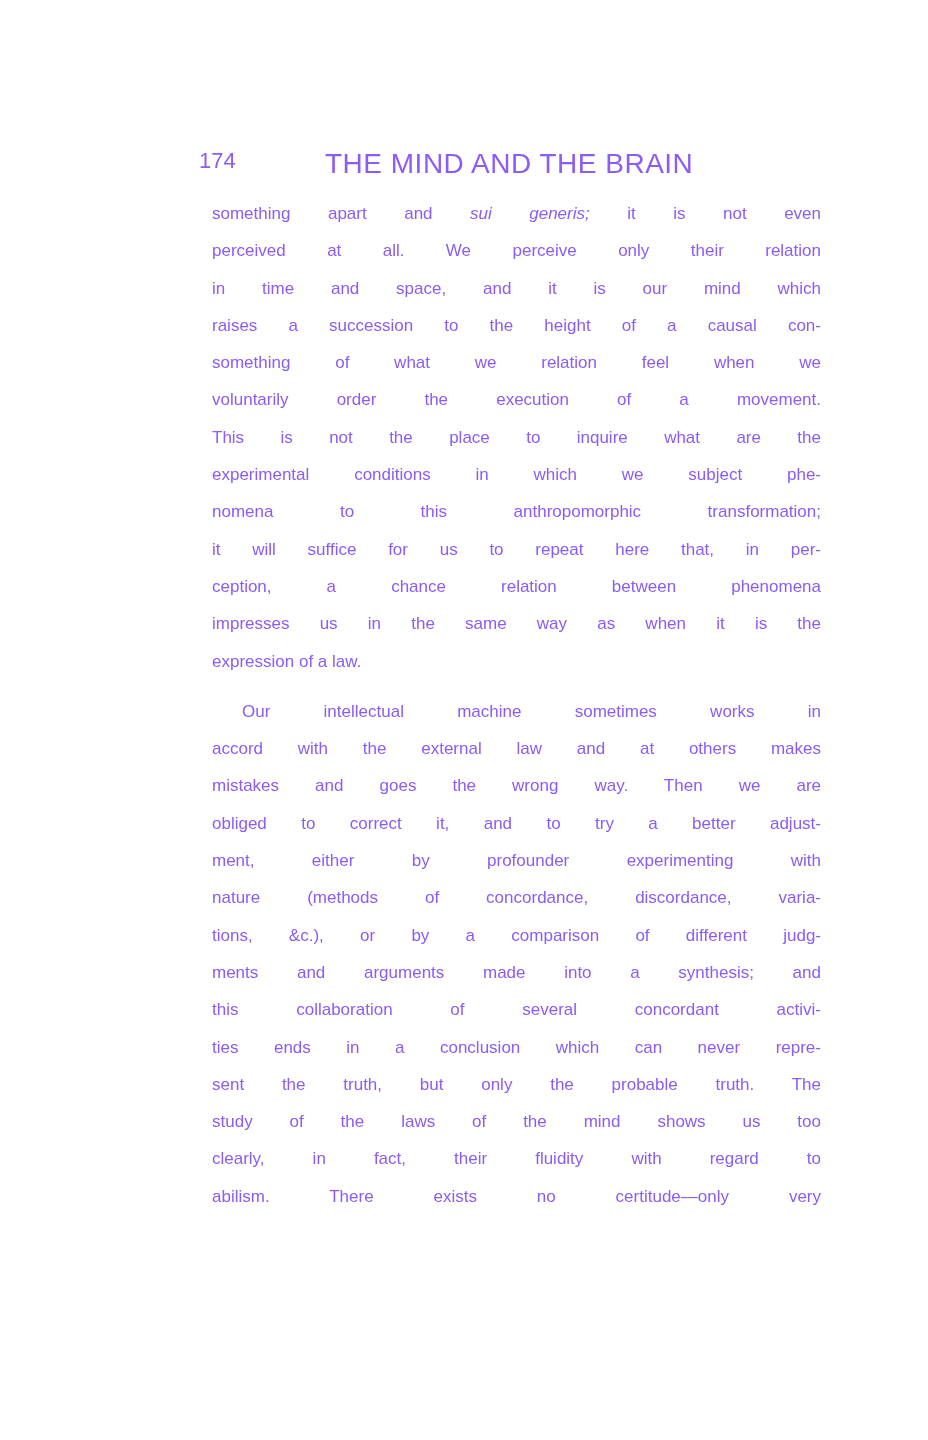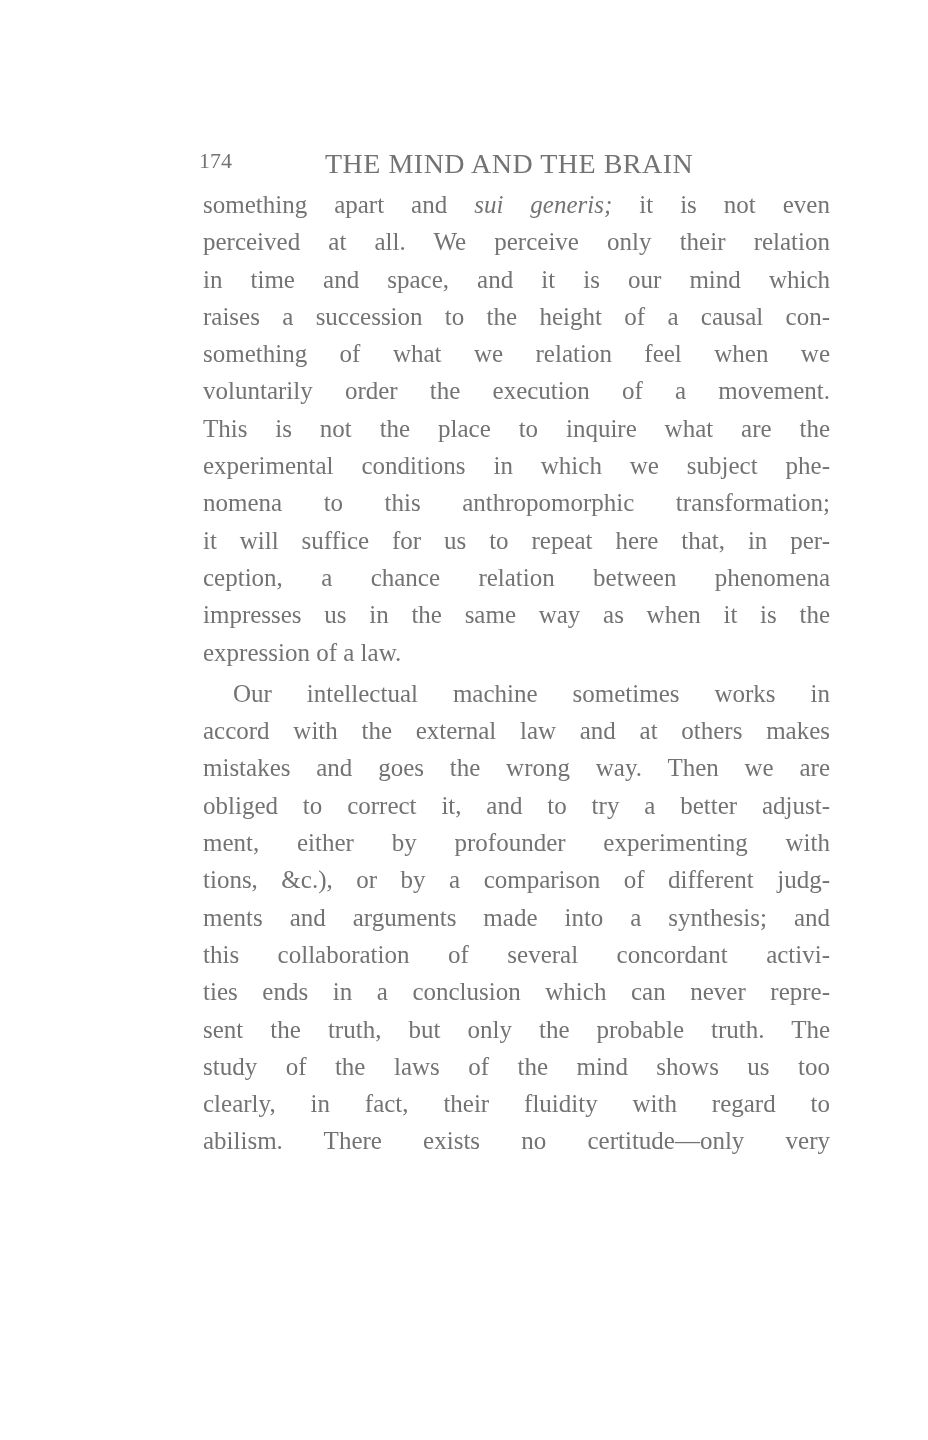--- a/index.html
+++ b/index.html
@@ -1,25 +1,25 @@
 <!DOCTYPE html>
 <html><head>
 <meta charset="utf-8">
 <style>
   html, body { margin: 0; padding: 0; background: #ffffff; }
   body { width: 928px; height: 1440px; position: relative; overflow: hidden; }
   .page {
     position: absolute; left: 199px; top: 142px; width: 635px;
-    font-family: Liberation Serif, serif;
-    color: #737373;
+    font-family: Liberation Sans, sans-serif;
+    color: #8b5cf6;
   }
   .header { position: relative; height: 40px; font-size: 21px; }
   .page-number { position: absolute; left: 0; top: 6px; font-size: 22px; }
   .running-head { position: absolute; left: 126px; top: 6px; letter-spacing: 0.5px; font-size: 28px; }
-  .para { font-size: 25px; line-height: 37.3px; text-align: justify; margin: 4px; }
+  .para { font-size: 17px; line-height: 37.3px; text-align: justify; margin: 13px; }
   .para .line { display: block; text-align: justify; text-align-last: justify; white-space: nowrap; }
   .para .line.last { text-align-last: left; }
   .para .line.indent { padding-left: 30px; }
   .italic { font-style: italic; }
 </style>
 </head>
 <body>
 
 <div class="page">
   <div class="header">
@@ -42,20 +42,21 @@
     <span class="line">impresses us in the same way as when it is the</span>
     <span class="line last">expression of a law.</span>
   </p>
 
   <p class="para">
     <span class="line indent">Our intellectual machine sometimes works in</span>
     <span class="line">accord with the external law and at others makes</span>
     <span class="line">mistakes and goes the wrong way.  Then we are</span>
     <span class="line">obliged to correct it, and to try a better adjust-</span>
     <span class="line">ment, either by profounder experimenting with</span>
+    <span class="line">nature (methods of concordance, discordance, varia-</span>
     <span class="line">tions, &amp;c.), or by a comparison of different judg-</span>
     <span class="line">ments and arguments made into a synthesis; and</span>
     <span class="line">this collaboration of several concordant activi-</span>
     <span class="line">ties ends in a conclusion which can never repre-</span>
     <span class="line">sent the truth, but only the probable truth.  The</span>
     <span class="line">study of the laws of the mind shows us too</span>
     <span class="line">clearly, in fact, their fluidity with regard to</span>
     <span class="line">abilism.  There exists no certitude—only very</span>
   </p>
 </div>

